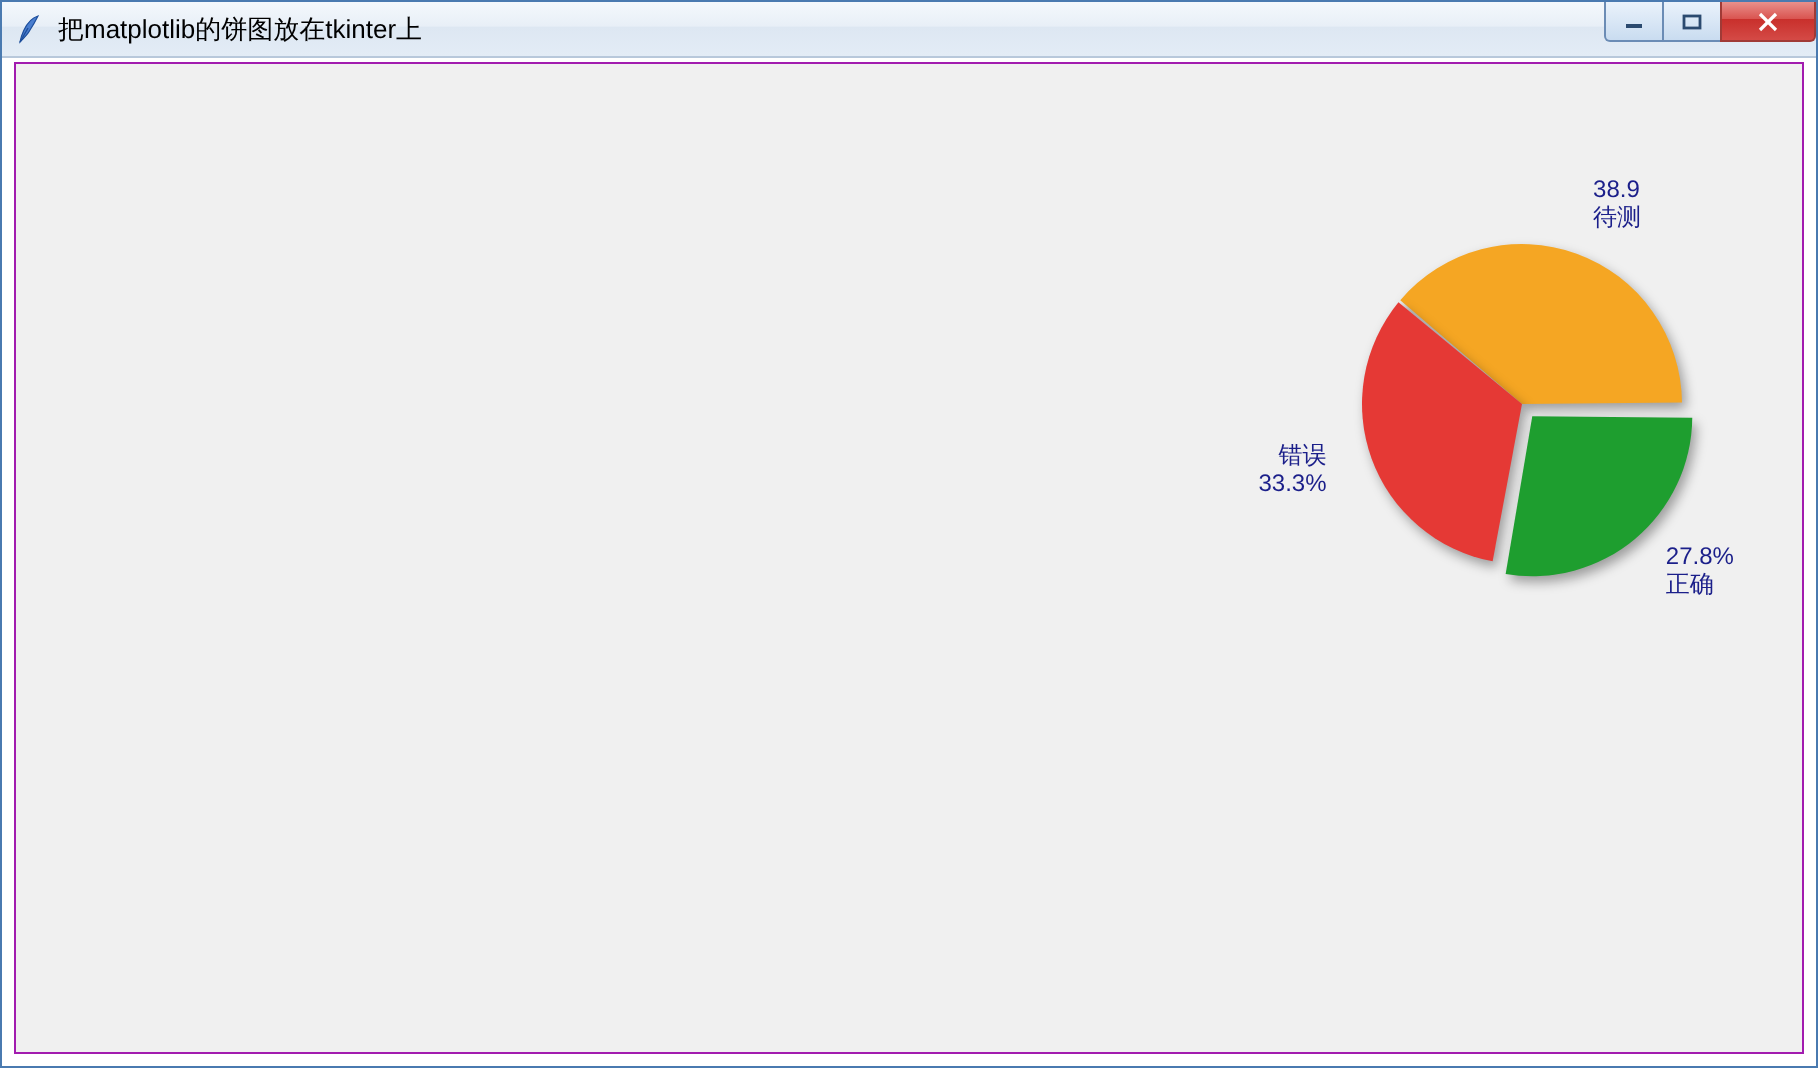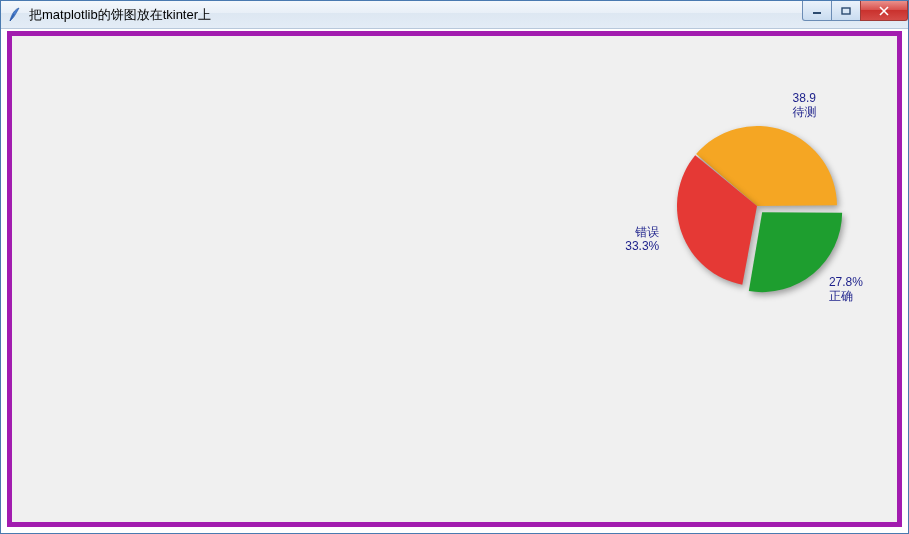--- a/index.html
+++ b/index.html
@@ -75,21 +75,21 @@
       color: #fff;
     }
     
     .content-area {
       position: absolute;
       top: 30px;
       left: 6px;
       right: 6px;
       bottom: 6px;
       background: #f0f0f0;
-      border: 5px solid #a21caf;
+      border: 1px solid #a21caf;
     }
     
     .chart-wrap {
       position: absolute;
       top: 40px;
       right: 10px;
       width: 260px;
       height: 260px;
     }
     

